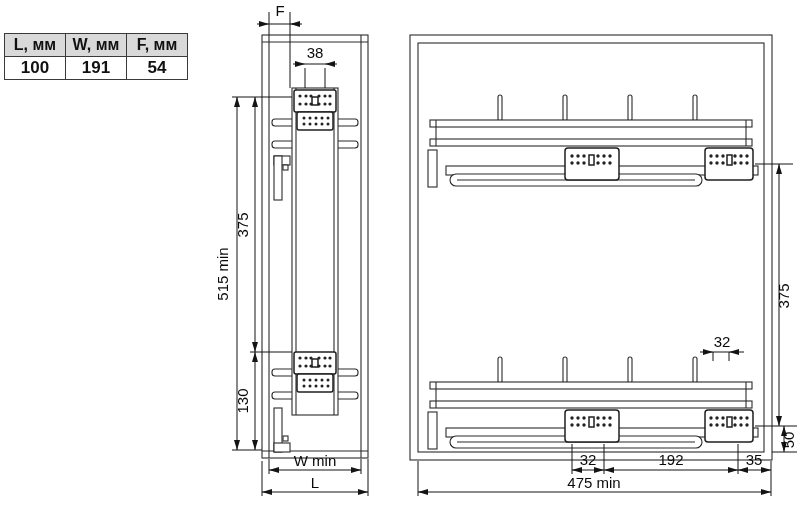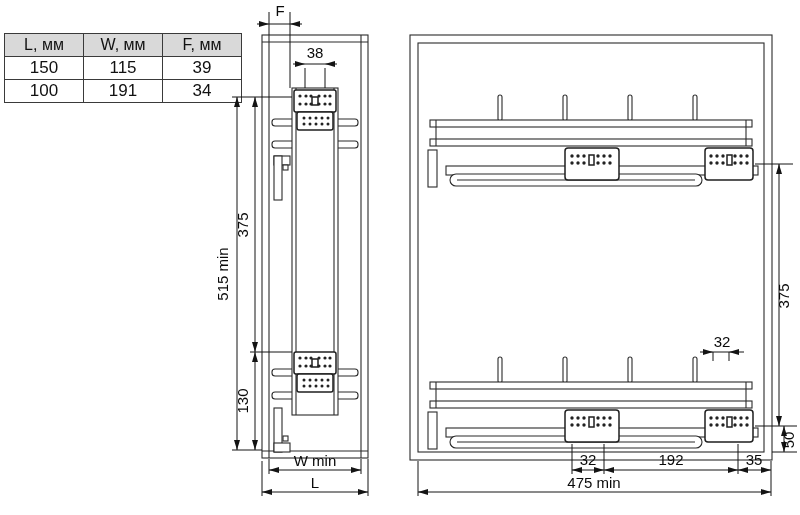--- a/index.html
+++ b/index.html
@@ -6,21 +6,21 @@
   .canvas {
     position:relative; width:800px; height:515px; background:#ffffff;
     font-family:"Liberation Sans", sans-serif; overflow:hidden;
   }
   .dim-table {
     position:absolute; left:4px; top:33px;
     border-collapse:collapse; font-size:16px; color:#111;
   }
   .dim-table th, .dim-table td {
     border:1px solid #3a3a3a; width:56px; height:22px;
-    text-align:center; padding:0 11px; font-weight:normal;
+    text-align:center; padding:0 2px; font-weight:bold;
   }
   .dim-table th { background:#d9d9d9; }
   .dim-table td { background:#ffffff; font-size:17px; }
   svg.draw { position:absolute; left:0; top:0; }
   .ln   { stroke:#2b2b2b; stroke-width:1.1; fill:none; }
   .fw   { fill:#ffffff; stroke:#2b2b2b; stroke-width:1.1; }
   .fw2  { fill:#ffffff; stroke:#1f1f1f; stroke-width:1.5; }
   .dot  { fill:#222222; stroke:none; }
   .dimln{ stroke:#141414; stroke-width:1; fill:none; }
   .dim  { font-size:15px; fill:#0a0a0a; }
@@ -33,28 +33,23 @@
   <table class="dim-table">
     <thead>
       <tr>
         <th>L, мм</th>
         <th>W, мм</th>
         <th>F, мм</th>
       </tr>
     </thead>
     <tbody>
       <tr>
-        <td>150</td>
-        <td>115</td>
-        <td>39</td>
-      </tr>
-      <tr>
         <td>100</td>
         <td>191</td>
-        <td>34</td>
+        <td>54</td>
       </tr>
     </tbody>
   </table>
 
   <svg class="draw" width="800" height="515" viewBox="0 0 800 515">
     <defs>
       <marker id="arw" viewBox="0 0 10 6" refX="10" refY="3" markerWidth="10" markerHeight="6" orient="auto-start-reverse">
         <path d="M0,0 L10,3 L0,6 Z" fill="#141414"></path>
       </marker>
     </defs>

